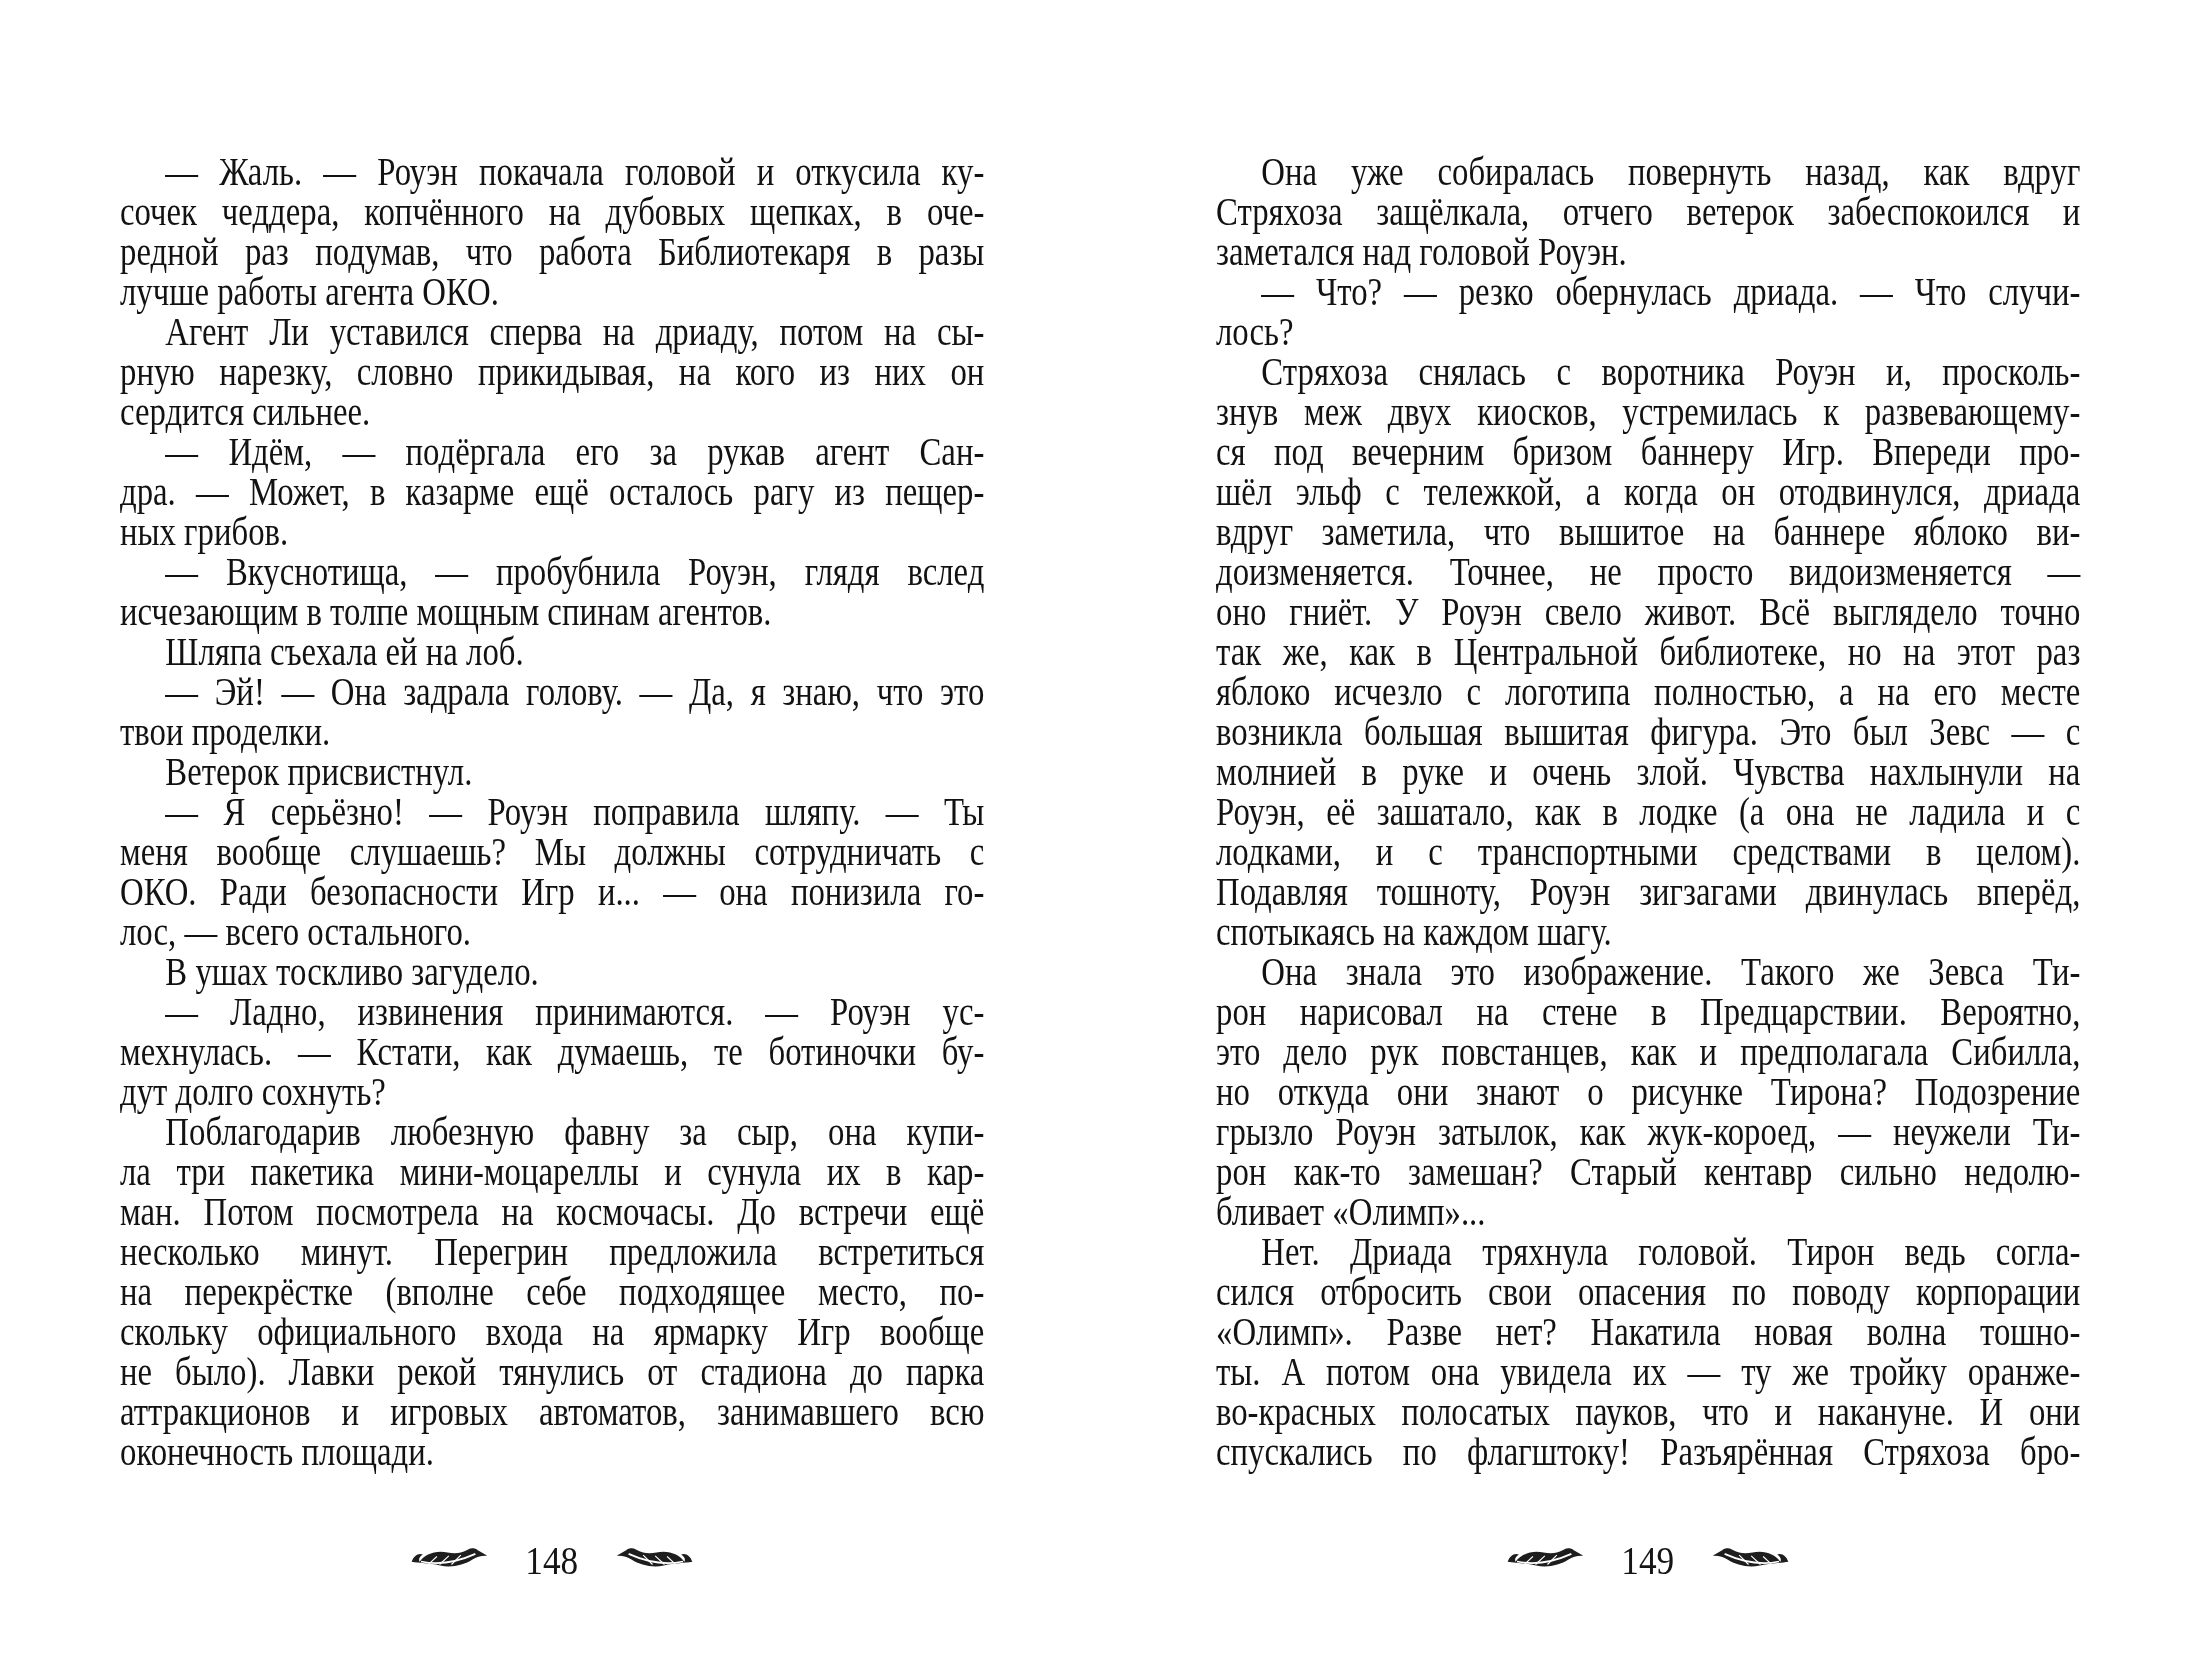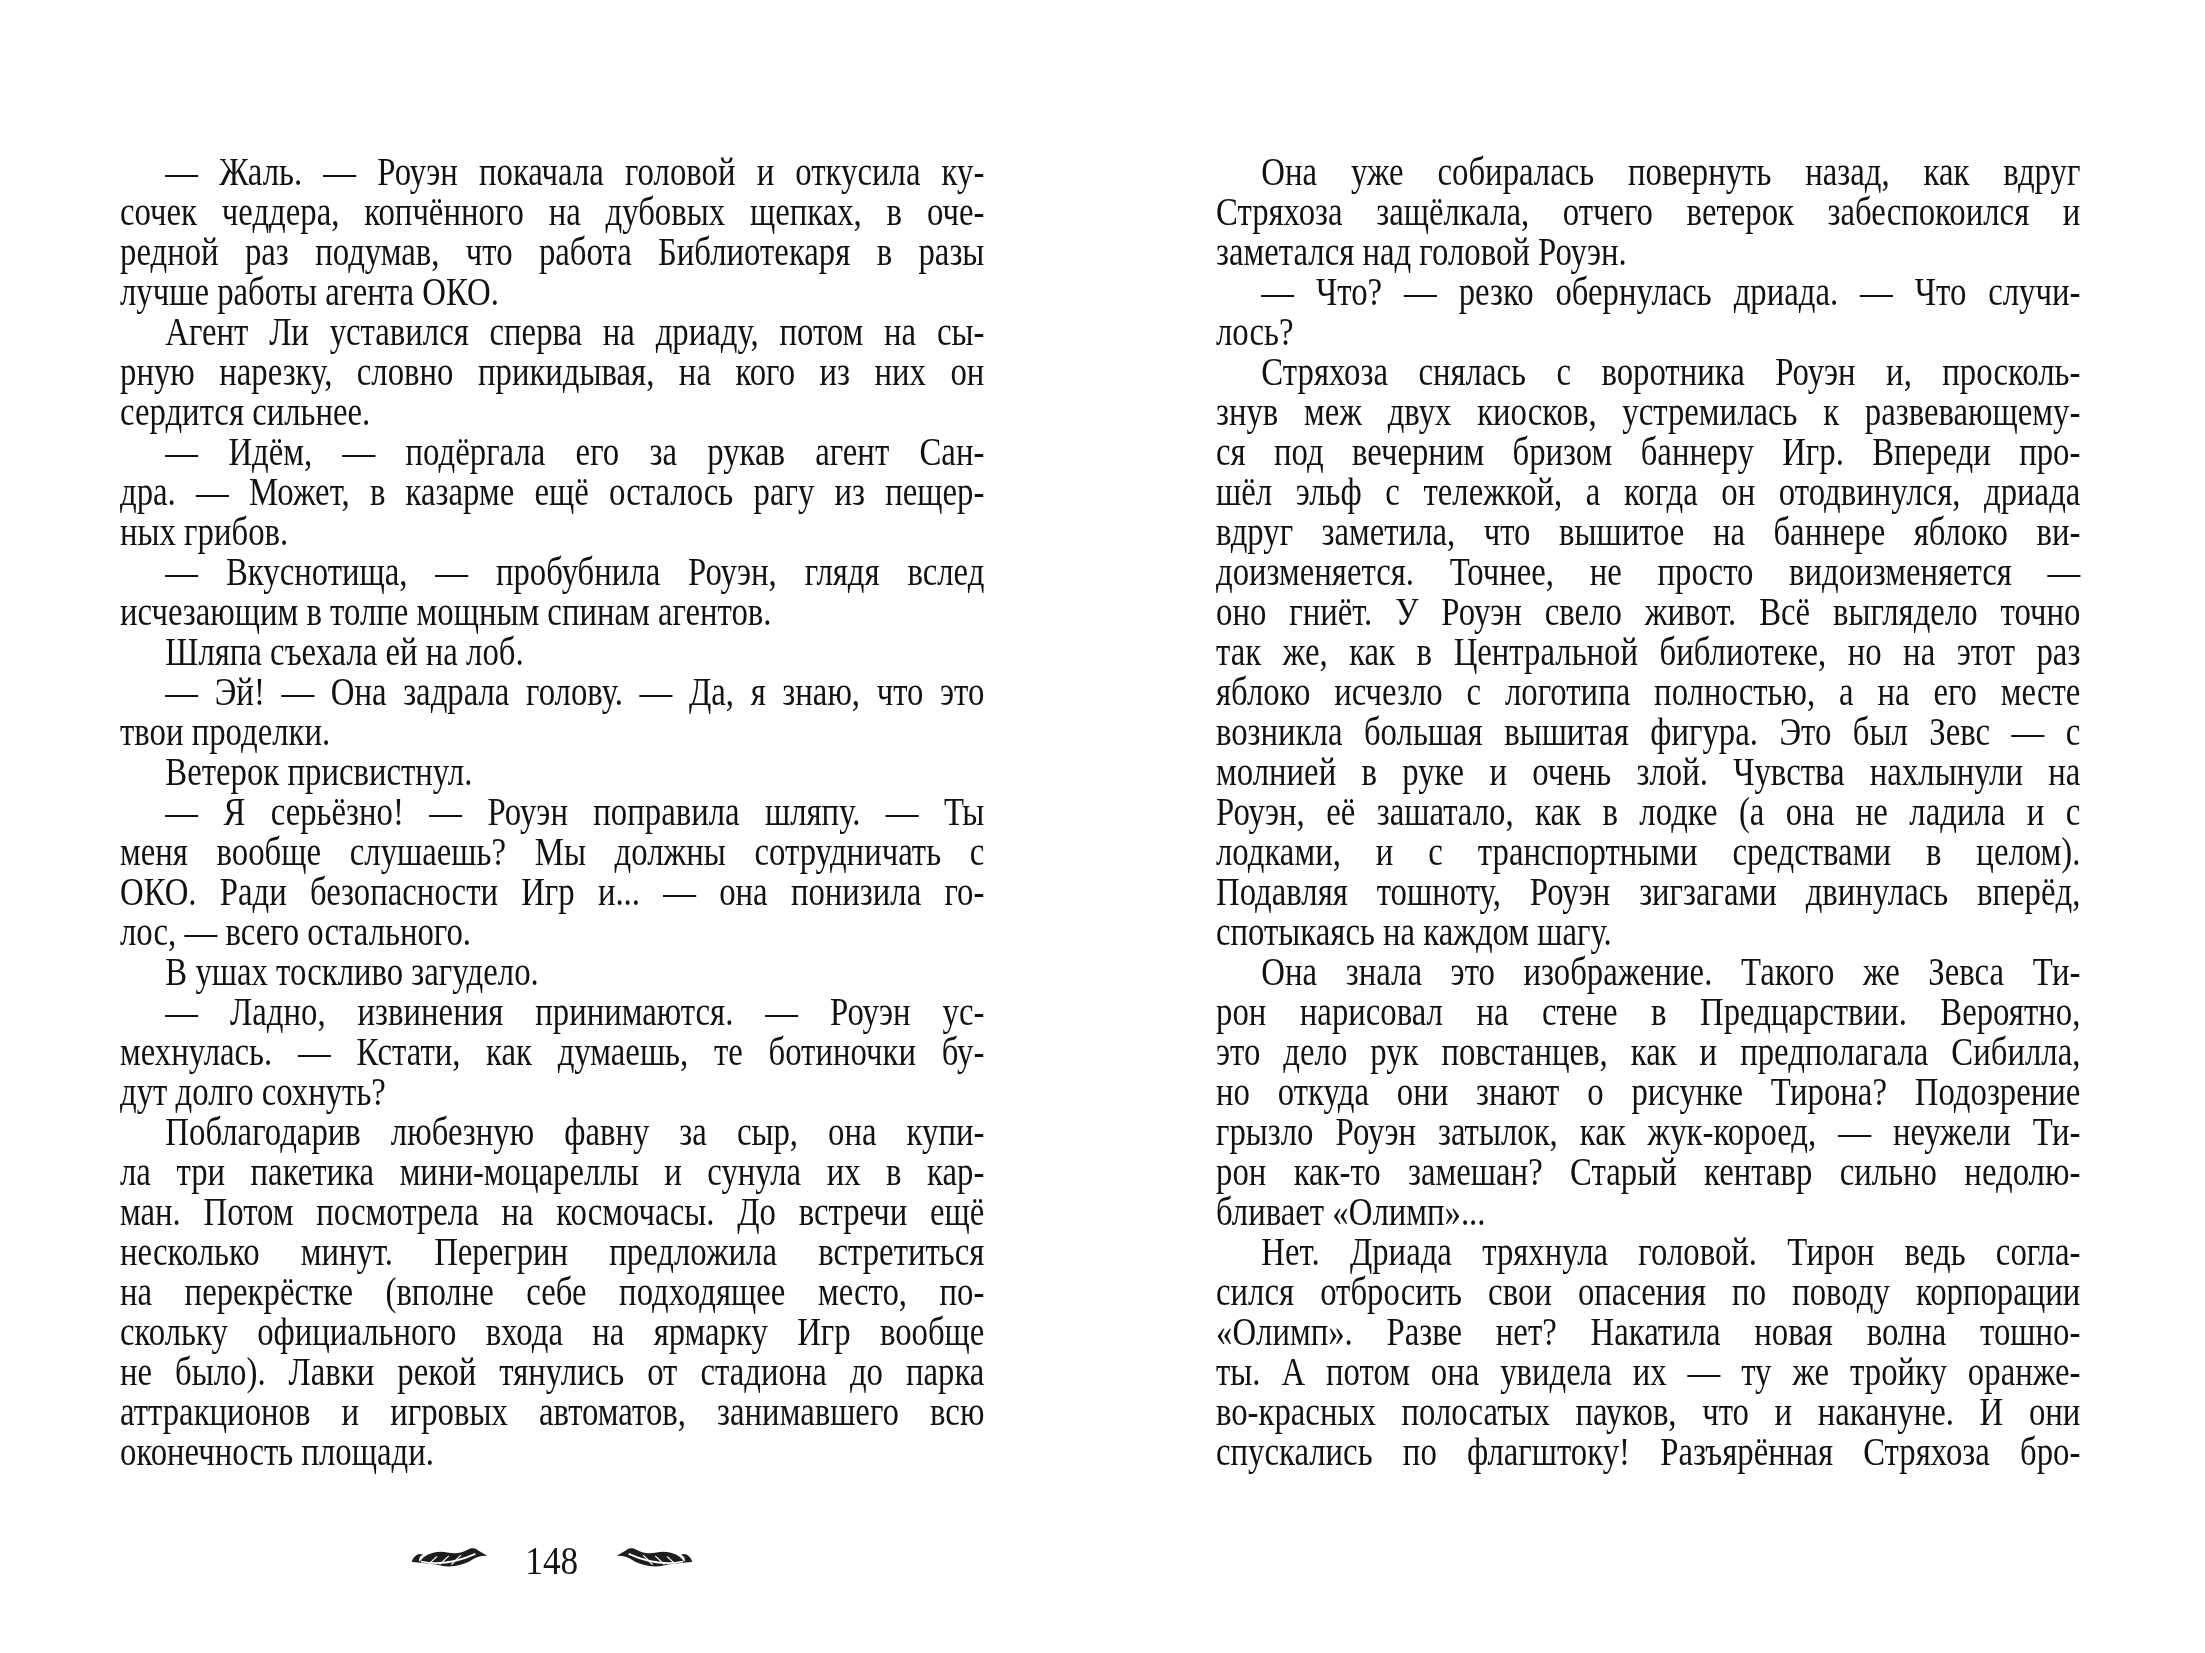--- a/index.html
+++ b/index.html
@@ -146,14 +146,31 @@
       <div class="line">грызло Роуэн затылок, как жук-короед, — неужели Ти-</div>
       <div class="line">рон как-то замешан? Старый кентавр сильно недолю-</div>
       <div class="line end">бливает «Олимп»...</div>
       <div class="line indent">Нет. Дриада тряхнула головой. Тирон ведь согла-</div>
       <div class="line">сился отбросить свои опасения по поводу корпорации</div>
       <div class="line">«Олимп». Разве нет? Накатила новая волна тошно-</div>
       <div class="line">ты. А потом она увидела их — ту же тройку оранже-</div>
       <div class="line">во-красных полосатых пауков, что и накануне. И они</div>
       <div class="line">спускались по флагштоку! Разъярённая Стряхоза бро-</div>
     </div>
+  <div class="footer">
+    <span class="orn">
+      <svg viewBox="0 0 122 46" xmlns="http://www.w3.org/2000/svg">
+        <path d="M4 25 C 7 16, 14 11, 21 14 C 16 17, 14 21, 16 25 C 23 14, 40 7, 58 11 C 70 13.5, 81 11.5, 89 6.5 C 93 4, 99 4, 103 7 L 118 16 C 109 15.5, 102 17.5, 95 22 C 83 30, 63 34.5, 47 30.5 C 31 26.8, 15 27, 4 25 Z" fill="#1d1d1d"></path>
+        <path d="M18 24.5 C 40 29, 70 26.5, 100 13" stroke="#ffffff" stroke-width="2.6" fill="none"></path>
+        <path d="M30 28 L 42 17 M 46 29 L 60 16 M 64 29 L 78 15" stroke="#ffffff" stroke-width="1.7" fill="none"></path>
+      </svg>
+    </span>
+    <span class="pageno">149</span>
+    <span class="orn flip">
+      <svg viewBox="0 0 122 46" xmlns="http://www.w3.org/2000/svg">
+        <path d="M4 25 C 7 16, 14 11, 21 14 C 16 17, 14 21, 16 25 C 23 14, 40 7, 58 11 C 70 13.5, 81 11.5, 89 6.5 C 93 4, 99 4, 103 7 L 118 16 C 109 15.5, 102 17.5, 95 22 C 83 30, 63 34.5, 47 30.5 C 31 26.8, 15 27, 4 25 Z" fill="#1d1d1d"></path>
+        <path d="M18 24.5 C 40 29, 70 26.5, 100 13" stroke="#ffffff" stroke-width="2.6" fill="none"></path>
+        <path d="M30 28 L 42 17 M 46 29 L 60 16 M 64 29 L 78 15" stroke="#ffffff" stroke-width="1.7" fill="none"></path>
+      </svg>
+    </span>
+  </div>
 </div>
 
 
 </body></html>

